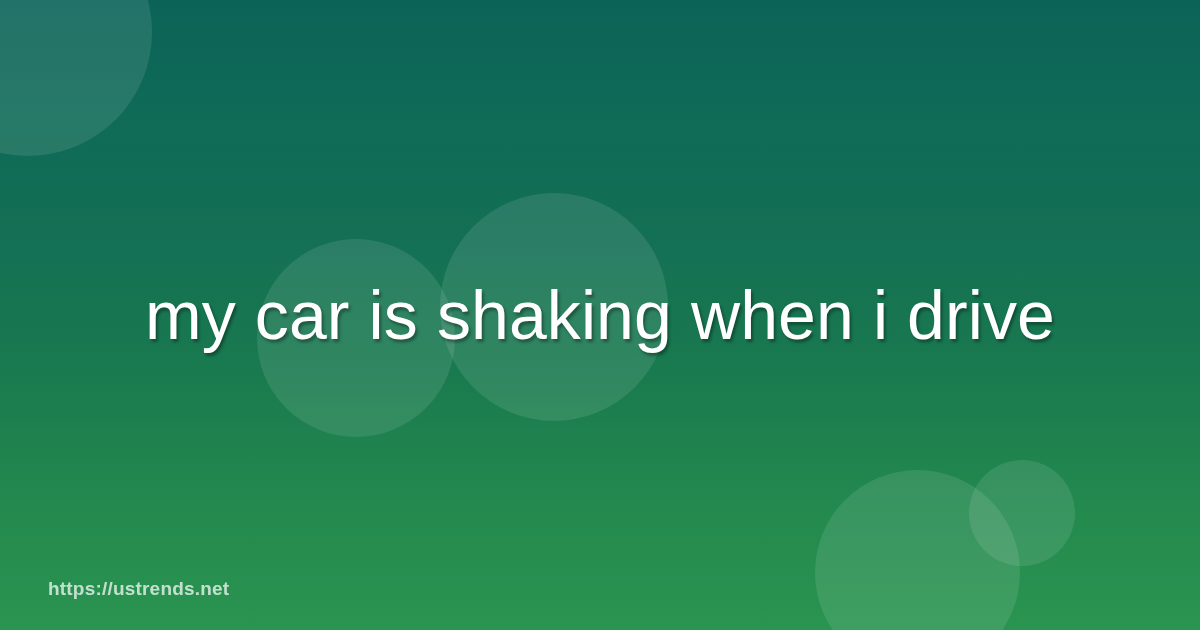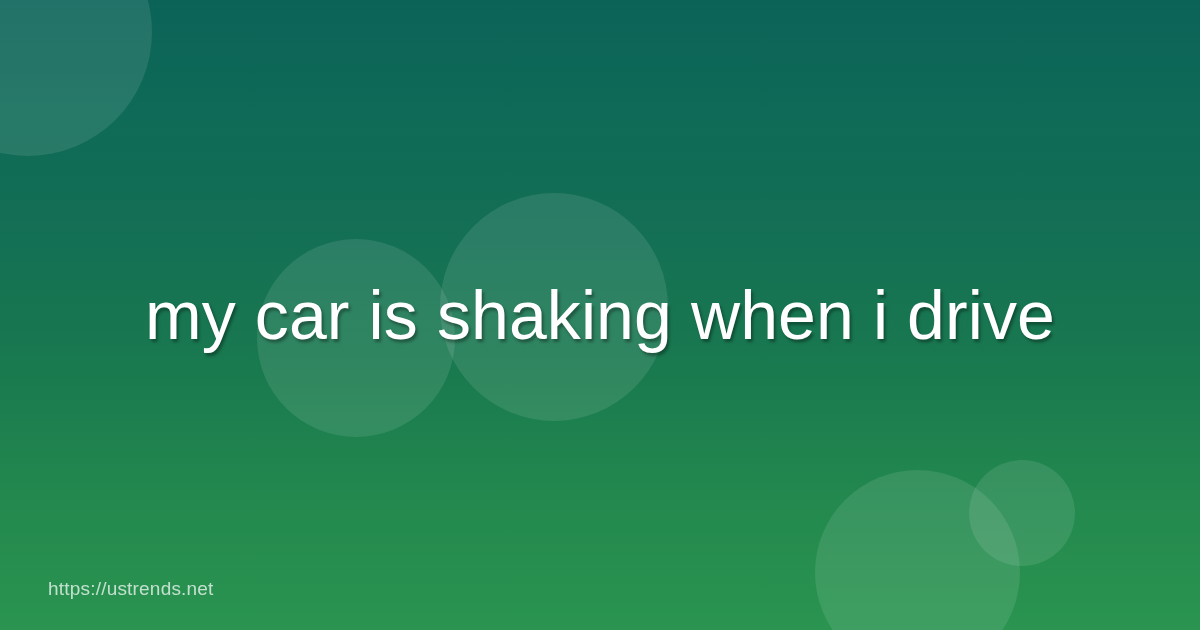--- a/index.html
+++ b/index.html
@@ -93,21 +93,21 @@
     max-width: 1060px;
   }
 
   
   .site-url {
     position: absolute;
     left: 48px;
     bottom: 30px;
     color: rgba(255, 255, 255, 0.72);
     font-size: 19px;
-    font-weight: 400;
+    font-weight: 700;
     letter-spacing: 0.2px;
     text-decoration: none;
   }
 </style>
 </head>
 <body>
 
 <div class="og-card">
 
   <div class="bokeh bokeh-top-left"></div>

